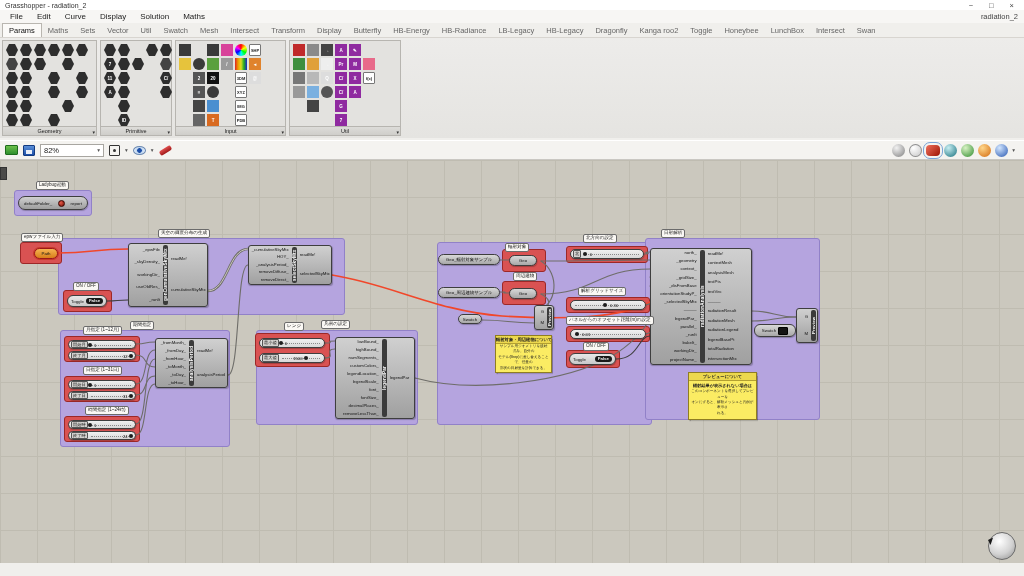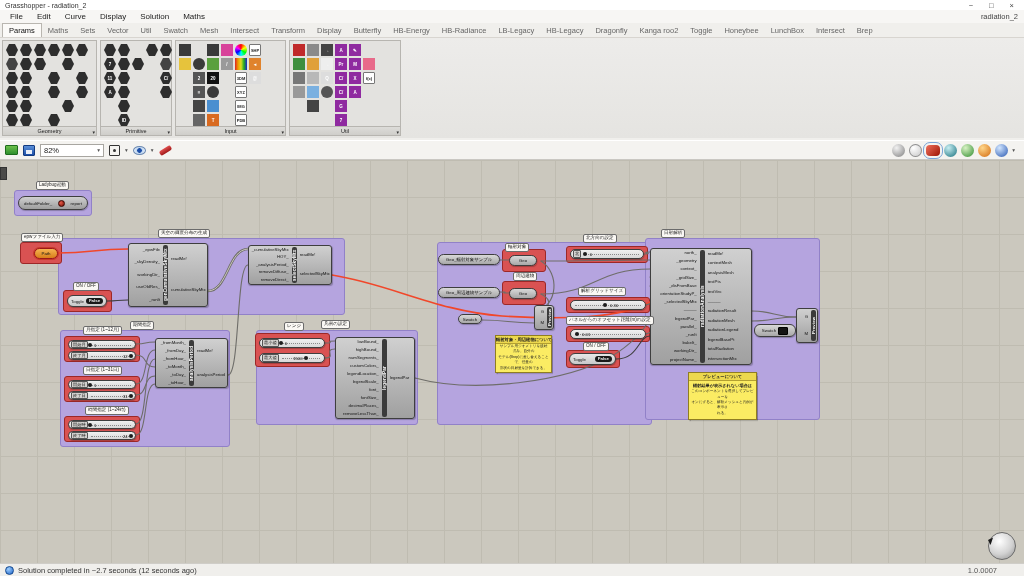--- a/index.html
+++ b/index.html
@@ -138,21 +138,21 @@
       <span class="tab">HB-Energy</span>
       <span class="tab">HB-Radiance</span>
       <span class="tab">LB-Legacy</span>
       <span class="tab">HB-Legacy</span>
       <span class="tab">Dragonfly</span>
       <span class="tab">Kanga roo2</span>
       <span class="tab">Toggle</span>
       <span class="tab">Honeybee</span>
       <span class="tab">LunchBox</span>
       <span class="tab">Intersect</span>
-      <span class="tab">Brep</span>
+      <span class="tab">Swan</span>
     </div>
 
   <div class="toolbar" id="panels">
       <div class="panel" style="width: 95px;">
         <div class="pgrid" style="grid-template-columns: repeat(6, 12px);">
           <div class="picon hex" style="background: rgb(46, 46, 46);"></div>
           <div class="picon hex" style="background: rgb(46, 46, 46);"></div>
           <div class="picon hex" style="background: rgb(46, 46, 46);"></div>
           <div class="picon hex" style="background: rgb(46, 46, 46);"></div>
           <div class="picon hex" style="background: rgb(46, 46, 46);"></div>
@@ -639,19 +639,14 @@
       <div class="lbl" style="left: 321px; top: 160px;">凡例の設定</div>
       <div class="lbl" style="left: 505px; top: 83px;">輻射対象</div>
       <div class="lbl" style="left: 513px; top: 112px;">周辺建物</div>
       <div class="lbl" style="left: 583px; top: 74px;">北方向の設定</div>
       <div class="lbl" style="left: 661px; top: 69px;">日射解析</div>
       <div class="lbl" style="left: 578px; top: 127px;">解析グリッドサイズ</div>
       <div class="lbl" style="left: 566px; top: 156px;">パネルからのオフセット距離(m)の設定</div>
       <div class="lbl" style="left: 583px; top: 182px;">ON / OFF</div>
     </div>
 
-  <div class="statusbar">
-    <span class="st-ic"></span>
-    <span>Solution completed in ~2.7 seconds (12 seconds ago)</span>
-    <span class="st-version">1.0.0007</span>
-  </div>
 
 </div>
 
 </body></html>

